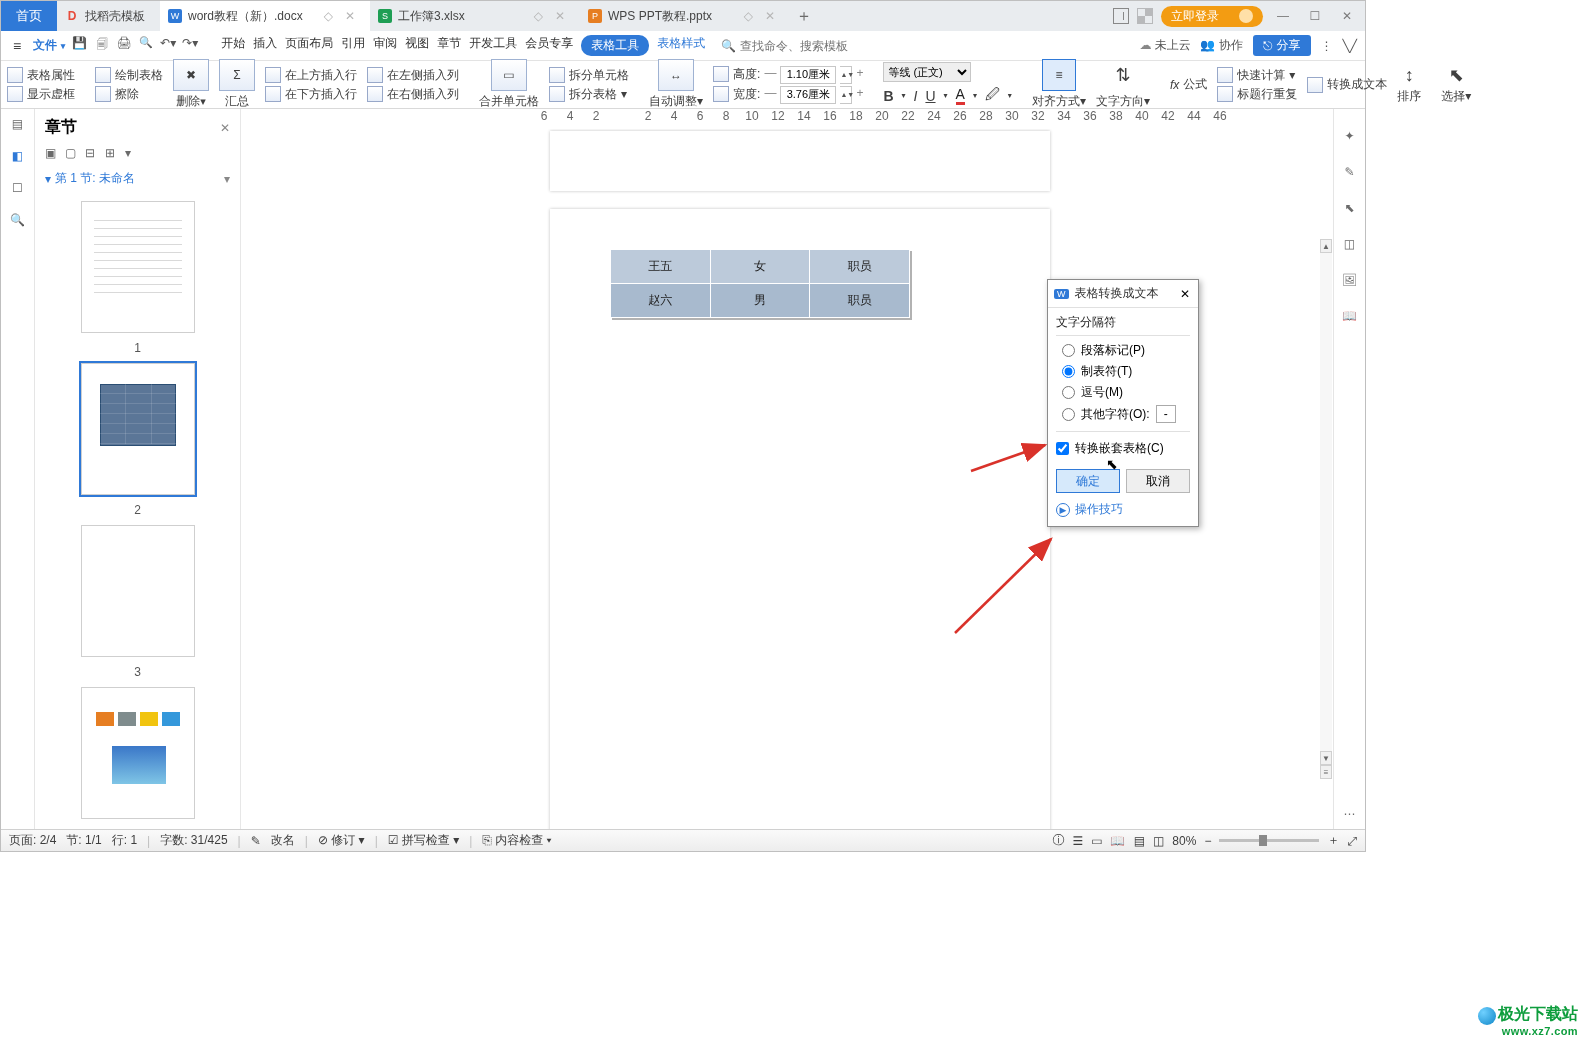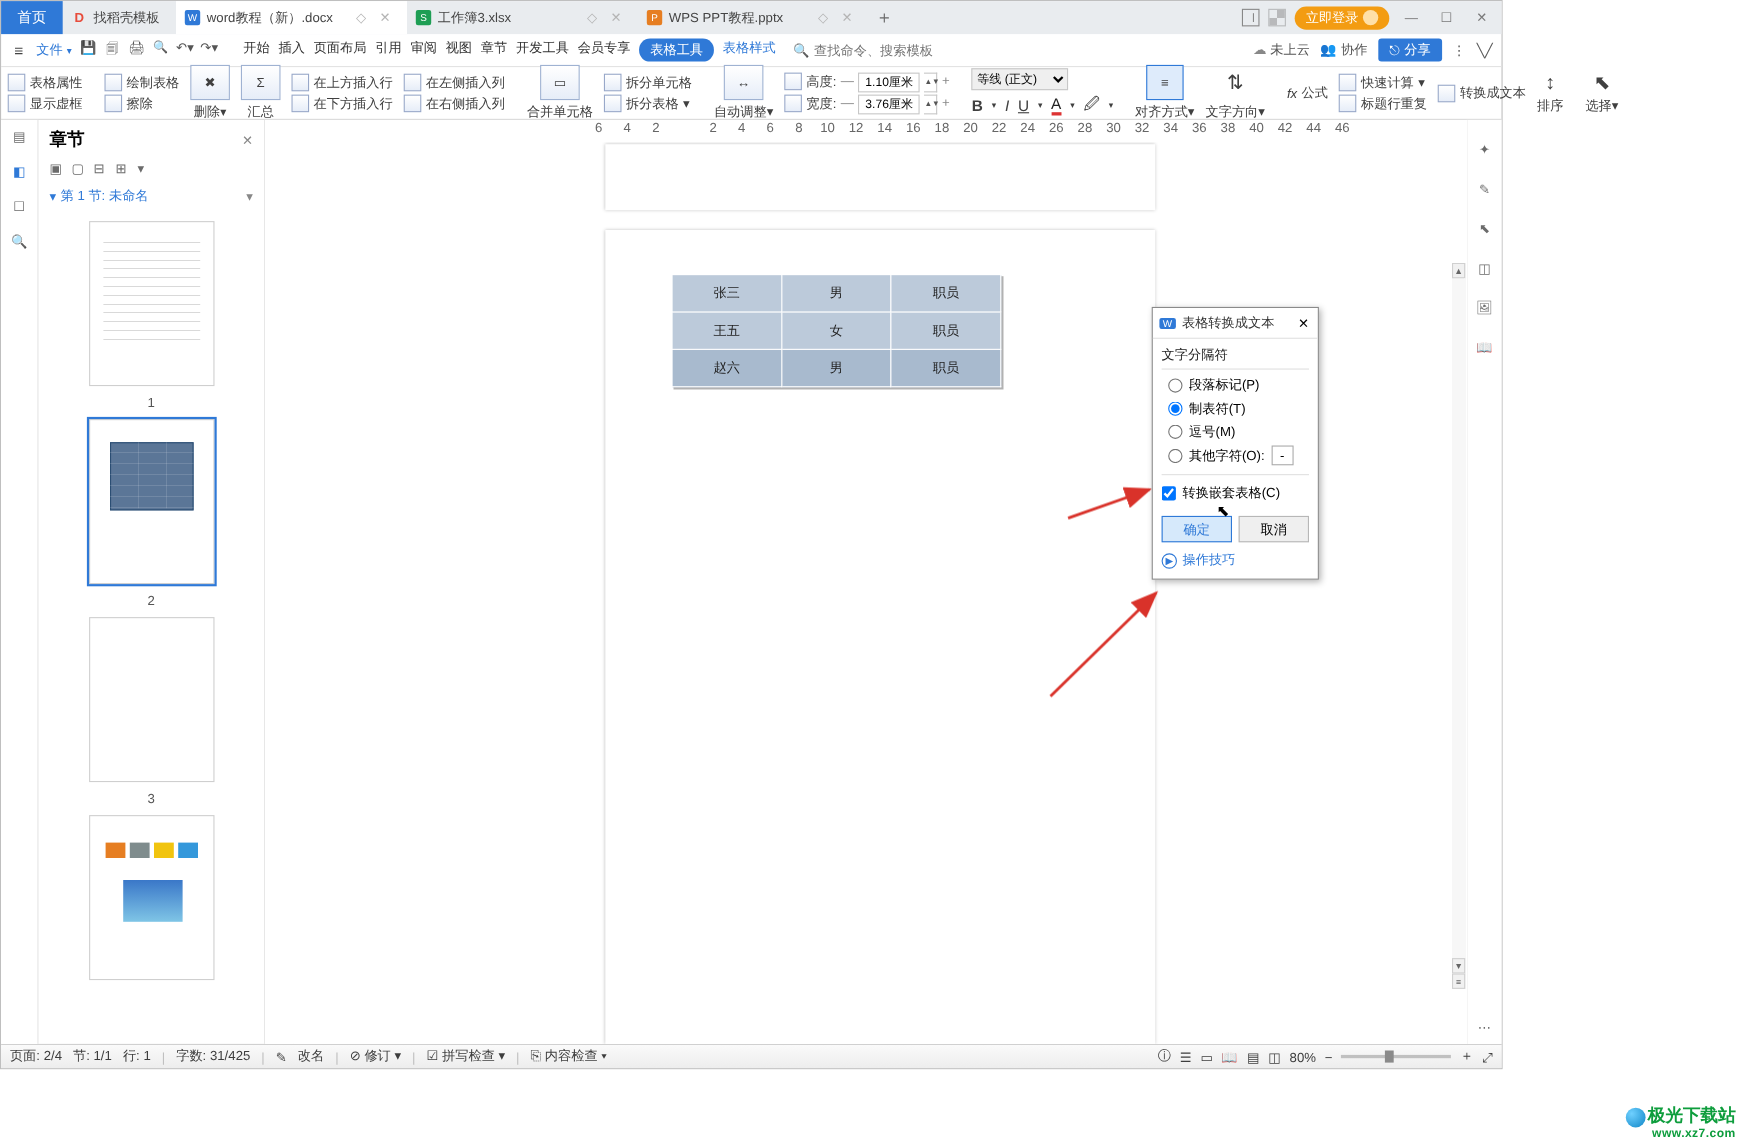--- a/index.html
+++ b/index.html
@@ -1,37 +1,37 @@
 <!DOCTYPE html>
 <html><head>
 <meta charset="utf-8">
 <style>
   * { margin: 0; padding: 0; box-sizing: border-box; font-family: "Microsoft YaHei", sans-serif; font-size: 12px; }
   body { width: 1582px; height: 1039px; background: #fff; overflow: hidden; position: relative; }
 
   
-  .frame { width: 1366px; height: 972px; border: 1px solid #bfbfbf; background: #fff; display: flex; flex-direction: column; position: relative; }
+  .frame { width: 1366px; height: 852px; border: 1px solid #bfbfbf; background: #fff; display: flex; flex-direction: column; position: relative; }
 
   
   .tabbar { height: 30px; background: #e9ecef; display: flex; align-items: stretch; }
   .tab-home { background: #2f79d7; color: #fff; width: 56px; display: flex; align-items:center; justify-content:center; font-size:13px; }
   .tab { display:flex; align-items:center; padding:0 14px 0 8px; gap:6px; border-right:1px solid transparent; color:#454545; position:relative; }
   .tab.active { background:#fff; }
   .tabicon { width:14px; height:14px; display:inline-flex; align-items:center; justify-content:center; }
   .tab-add { width:28px; display:flex; align-items:center; justify-content:center; color:#6a6a6a; font-size:16px; }
   .tabbar-right { margin-left:auto; display:flex; align-items:center; gap:8px; padding-right:6px; }
-  .login-btn { background:#f39c12; color:#fff; padding:2px 10px; border-radius:11px; display:flex; align-items:center; gap:4px; }
+  .login-btn { background:#f39c12; color:#fff; padding:2px 10px; border-radius:11px; display:flex; align-items:center; gap:20px; }
   .login-btn .avatar { width:14px;height:14px;border-radius:50%; background:#ffe0a8; }
   .winbtn { width:24px; text-align:center; color:#7a7a7a; }
   .sqicon{ width:16px;height:16px;display:inline-block;}
 
   
   .menubar { height:30px; display:flex; align-items:center; border-bottom:1px solid #e3e3e3; padding-left:6px; gap:6px; }
   .hamb { width:20px;text-align:center;color:#444; font-size:14px;}
-  .menu-file { color:#2f79d7; font-weight:normal; font-size:13px; }
+  .menu-file { color:#2f79d7; font-weight:bold; font-size:13px; }
   .m-icons { display:flex; gap:4px; color:#555; padding-right:10px; }
   .m-icons span{ width:18px;text-align:center; }
   .m-items { display:flex; gap:8px; color:#333; font-size:13px; margin-left:6px; }
   .pill { background:#2f79d7; color:#fff; padding:2px 10px; border-radius:10px; }
   .linklike { color:#2f79d7; }
   .menubar .search { margin-left:10px; display:flex; align-items:center; gap:4px; color:#b8b8b8; }
   .menubar .search input { border:none; outline:none; width:110px; font-size:12px; color:#999; }
   .menubar-right { margin-left:auto; display:flex; align-items:center; gap:10px; padding-right:8px; color:#555; }
   .share-btn { background:#2f79d7; color:#fff; padding:2px 10px; border-radius:3px; display:flex;align-items:center;gap:4px; }
 
@@ -447,25 +447,20 @@
           <span>40</span>
           <span>42</span>
           <span>44</span>
           <span>46</span>
       </div>
       <div style="height:60px;width:500px;margin:0 auto 0;background:#fff;box-shadow:0 0 3px rgba(0,0,0,0.25);"></div>
       <div class="page" style="margin-top:18px;">
         <table class="sample">
           <tbody>
           <tr class="odd">
-                <td>张三</td>
-                <td>男</td>
-                <td>职员</td>
-              </tr>
-          <tr class="odd">
                 <td>王五</td>
                 <td>女</td>
                 <td>职员</td>
               </tr>
           <tr class="even">
                 <td>赵六</td>
                 <td>男</td>
                 <td>职员</td>
               </tr>
         </tbody>

